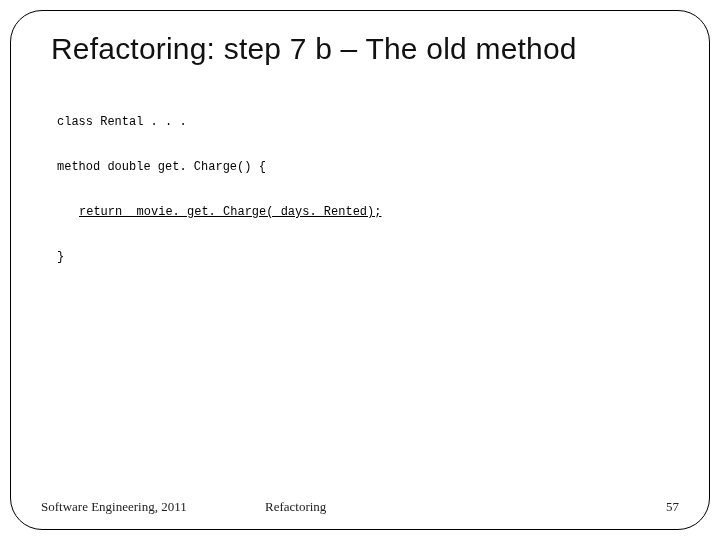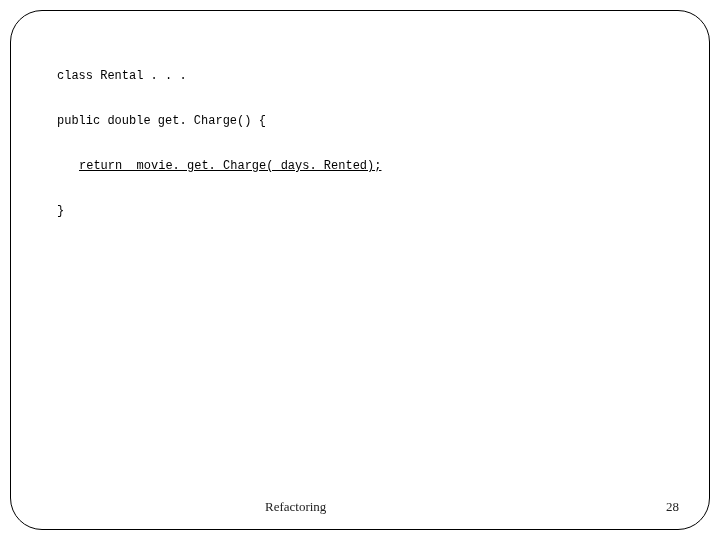--- a/index.html
+++ b/index.html
@@ -50,25 +50,27 @@
       color: #222;
     }
     .footer-left { flex: 0 0 auto; }
     .footer-center { position: absolute; left: 224px; }
     .footer-right { margin-left: auto; }
   </style>
 </head>
 <body>
 
 <div class="slide">
+  <div class="title">Refactoring: step 7 b – The old method</div>
 
   <div class="code-block">
     <div>class Rental . . .</div>
-    <div>public double get. Charge() {</div>
+    <div>method double get. Charge() {</div>
     <div class="code-indent">return _movie. get. Charge(_days. Rented);</div>
     <div>}</div>
   </div>
 
   <div class="footer">
+    <span class="footer-left">Software Engineering, 2011</span>
     <span class="footer-center">Refactoring</span>
-    <span class="footer-right">28</span>
+    <span class="footer-right">57</span>
   </div>
 </div>
 
 </body></html>

